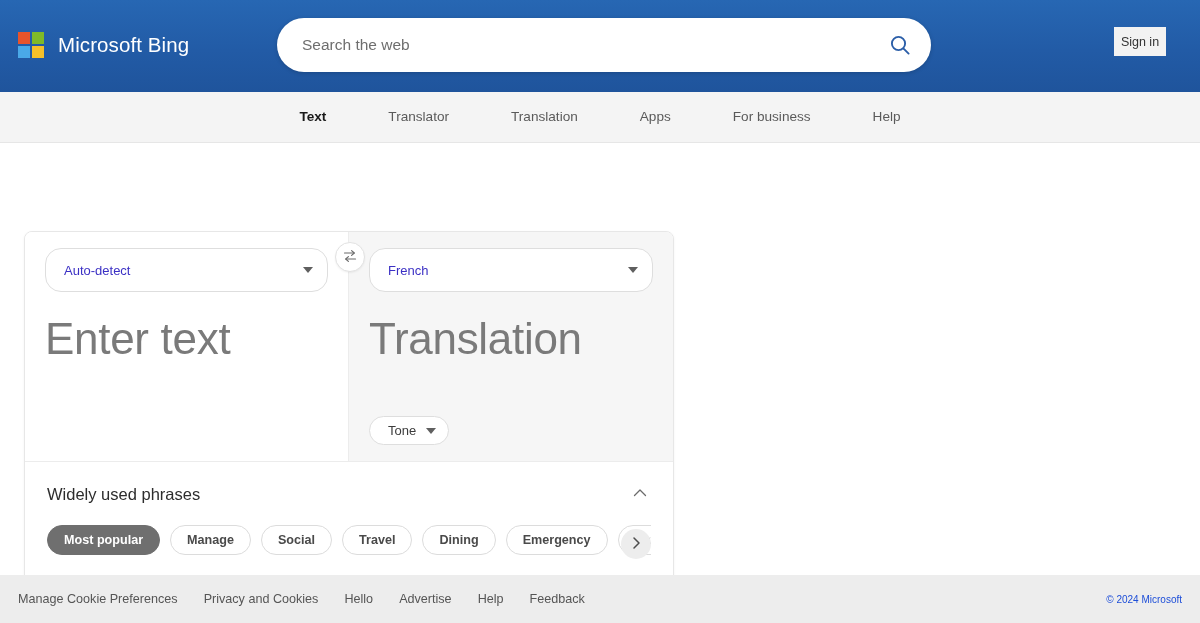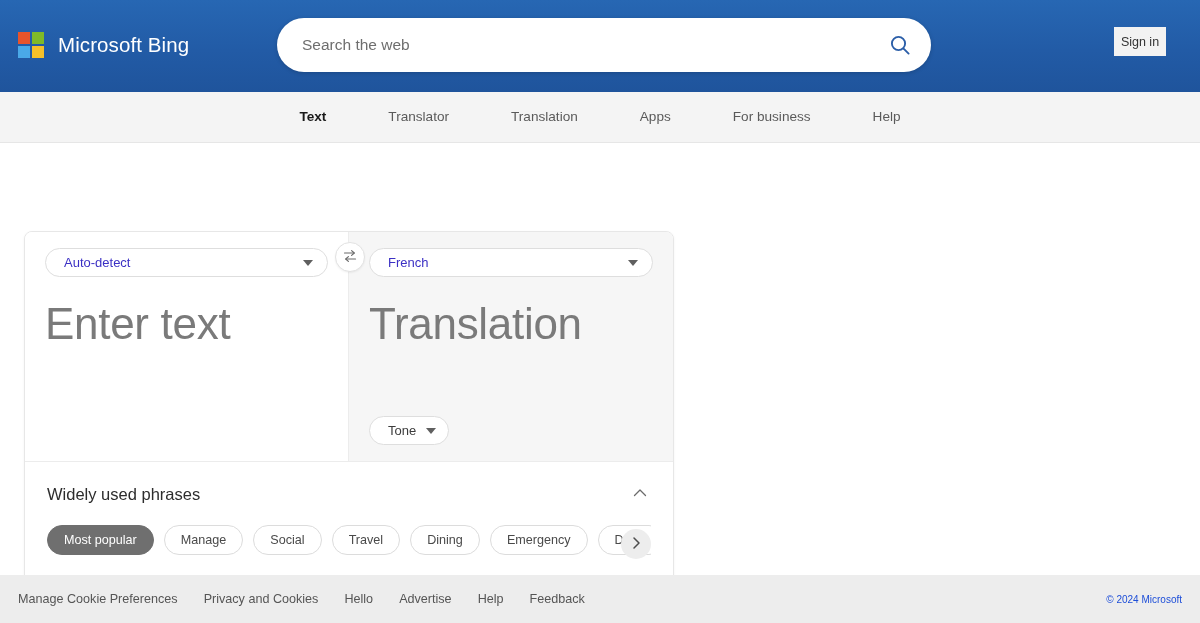--- a/index.html
+++ b/index.html
@@ -102,21 +102,21 @@
   .pane {
     width: 324px; height: 229px;
     padding: 16px 20px;
     position: relative;
   }
   .pane-left  { background: #ffffff; border-right: 1px solid #ececec; }
   .pane-right { background: #f6f6f6; }
 
   .lang-pill {
     display: flex; align-items: center; justify-content: space-between;
-    height: 29px;
+    height: 44px;
     background: #ffffff;
     border: 1px solid #dedede;
     border-radius: 16px;
     padding: 0 14px 0 18px;
     color: #3b30c4; font-size: 13px;
     cursor: pointer;
     width: 100%;
   }
   .caret {
     width: 0; height: 0;
@@ -179,20 +179,21 @@
     flex: 0 0 auto;
     height: 30px;
     border-radius: 16px;
     border: 1px solid #dcdcdc;
     background: #ffffff;
     color: #4a4a4a; font-size: 12.6px;
     padding: 0 16px;
     display: flex; align-items: center;
     cursor: pointer;
     white-space: nowrap;
+    font-weight: bold;
   }
   .chip.selected {
     background: #6f6f6f; border-color: #6f6f6f; color: #ffffff;
   }
   .chips-next {
     position: absolute; right: 0; top: 4px;
     width: 30px; height: 30px; border-radius: 50%;
     background: #ededed; border: 0;
     display: flex; align-items: center; justify-content: center;
     cursor: pointer;

